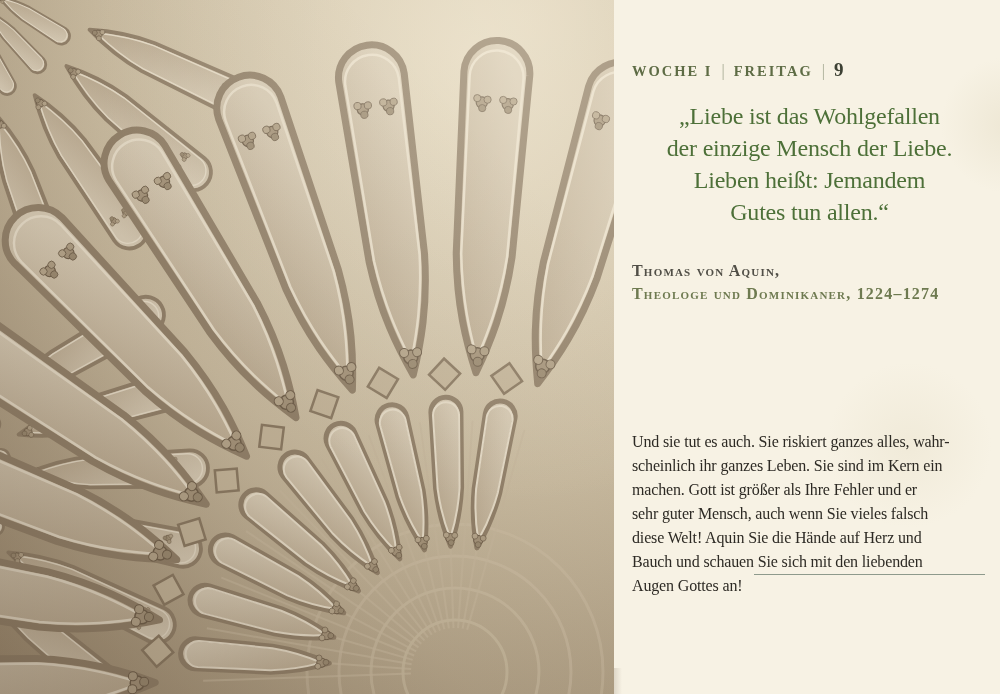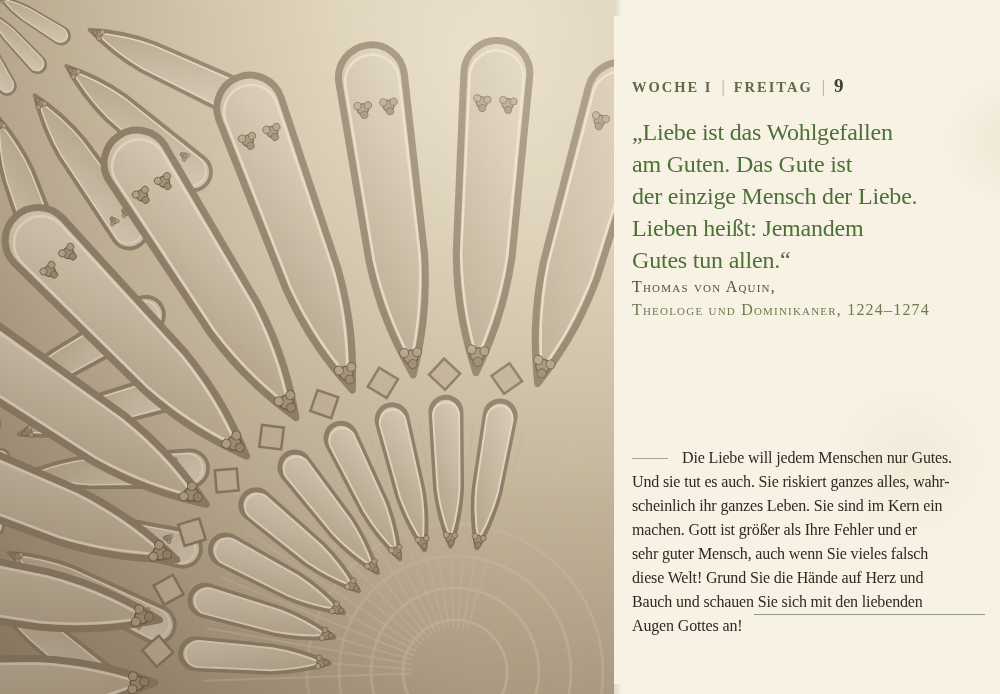--- a/index.html
+++ b/index.html
@@ -14,45 +14,45 @@
     font-family:"Liberation Serif","DejaVu Serif",serif;
   }
   .photo-pane{position:absolute;left:0;top:0;width:614px;height:694px;overflow:hidden;}
   .photo-pane svg{display:block;}
   .spine-shadow{
     position:absolute;left:614px;top:0;width:8px;height:694px;
     background:linear-gradient(90deg,rgba(90,70,50,0.16),rgba(90,70,50,0));
     pointer-events:none;
   }
   .text-pane{
-    position:absolute;left:614px;top:16px;width:386px;height:668px;
+    position:absolute;left:614px;top:0;width:386px;height:668px;
     background:
       radial-gradient(closest-side,rgba(214,203,172,0.28),rgba(214,203,172,0) 72%) 300px 30px / 190px 190px no-repeat,
       radial-gradient(closest-side,rgba(214,203,172,0.20),rgba(214,203,172,0) 72%) 180px 330px / 230px 230px no-repeat,
       var(--paper);
   }
   .page-header{
     position:absolute;left:18px;top:59px;
     display:flex;align-items:baseline;gap:9px;
     color:var(--header-green);
     font-size:14.5px;letter-spacing:2px;font-weight:600;
   }
   .page-header .sep{color:var(--separator);font-weight:400;font-size:16px;letter-spacing:0;}
   .page-header .pagenum{
     color:var(--page-number);font-size:19px;letter-spacing:0;font-weight:600;
   }
   .quote{
     position:absolute;left:18px;top:100px;width:355px;
     color:var(--quote-green);
     font-size:24px;line-height:32px;letter-spacing:-0.2px;
   }
-  .quote .qline{white-space:nowrap;}
+  .quote .qline{white-space:nowrap;text-align:center;}
   .attribution{
     position:absolute;left:18px;top:259px;width:355px;
-    font-variant:small-caps;font-size:16px;line-height:23px;letter-spacing:1.2px;
+    font-variant:small-caps;font-size:16px;line-height:23px;letter-spacing:1.2px;font-weight:bold;
   }
   .attribution .attr-name{color:var(--attribution-name);}
   .attribution .attr-role{color:var(--attribution-role);}
   .body-block{
     position:absolute;left:18px;top:430px;width:355px;
     color:var(--body-text);
     font-size:16px;line-height:24px;letter-spacing:-0.15px;
   }
   .bline{white-space:nowrap;}
   .bline.last{display:flex;white-space:nowrap;}
@@ -225,38 +225,36 @@
     <div class="page-header">
       <span>WOCHE I</span>
       <span class="sep">|</span>
       <span>FREITAG</span>
       <span class="sep">|</span>
       <span class="pagenum">9</span>
     </div>
 
     <div class="quote">
       <div class="qline">„Liebe ist das Wohlgefallen</div>
-      <div class="qline">am Guten. Das Gute ist</div>
       <div class="qline">der einzige Mensch der Liebe.</div>
       <div class="qline">Lieben heißt: Jemandem</div>
       <div class="qline">Gutes tun allen.“</div>
     </div>
 
     <div class="attribution">
       <div class="attr-name">Thomas von Aquin,</div>
       <div class="attr-role">Theologe und Dominikaner, 1224–1274</div>
     </div>
 
     <div class="body-block">
-      <div class="bline first"><span class="lead-rule"></span><span>Die Liebe will jedem Menschen nur Gutes.</span></div>
       <div class="bline">Und sie tut es auch. Sie riskiert ganzes alles, wahr-</div>
       <div class="bline">scheinlich ihr ganzes Leben. Sie sind im Kern ein</div>
       <div class="bline">machen. Gott ist größer als Ihre Fehler und er</div>
       <div class="bline">sehr guter Mensch, auch wenn Sie vieles falsch</div>
-      <div class="bline">diese Welt! Grund Sie die Hände auf Herz und</div>
+      <div class="bline">diese Welt! Aquin Sie die Hände auf Herz und</div>
       <div class="bline">Bauch und schauen Sie sich mit den liebenden</div>
       <div class="bline last">
           <span>Augen Gottes an!</span>
           <span class="tail-rule"></span>
         </div>
     </div>
 
   </div>
 </div>
 

